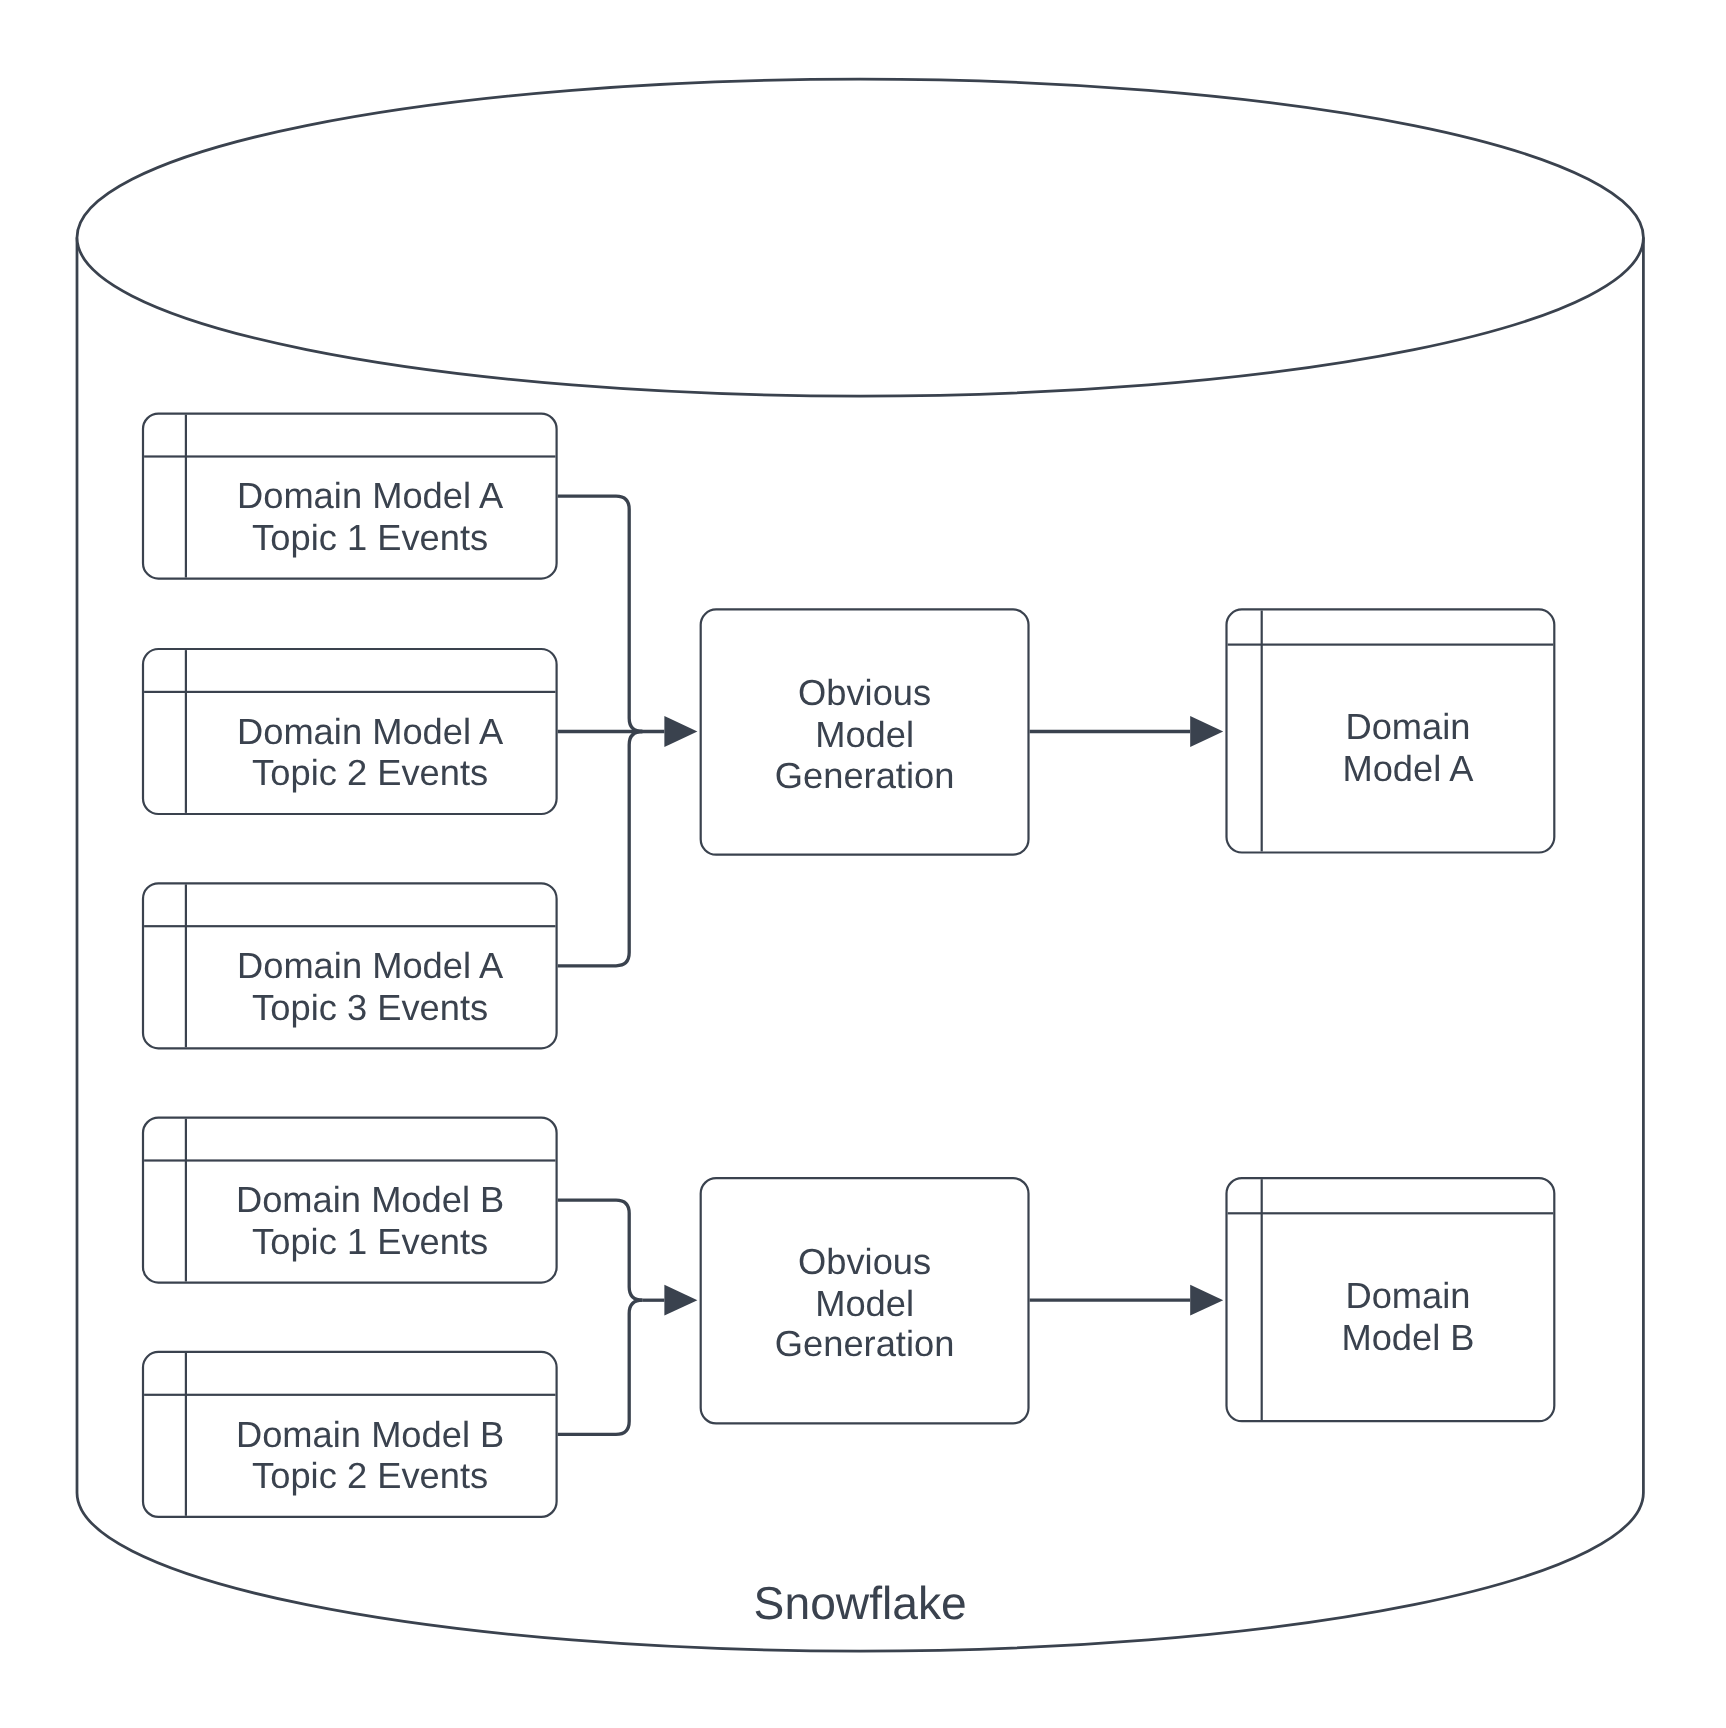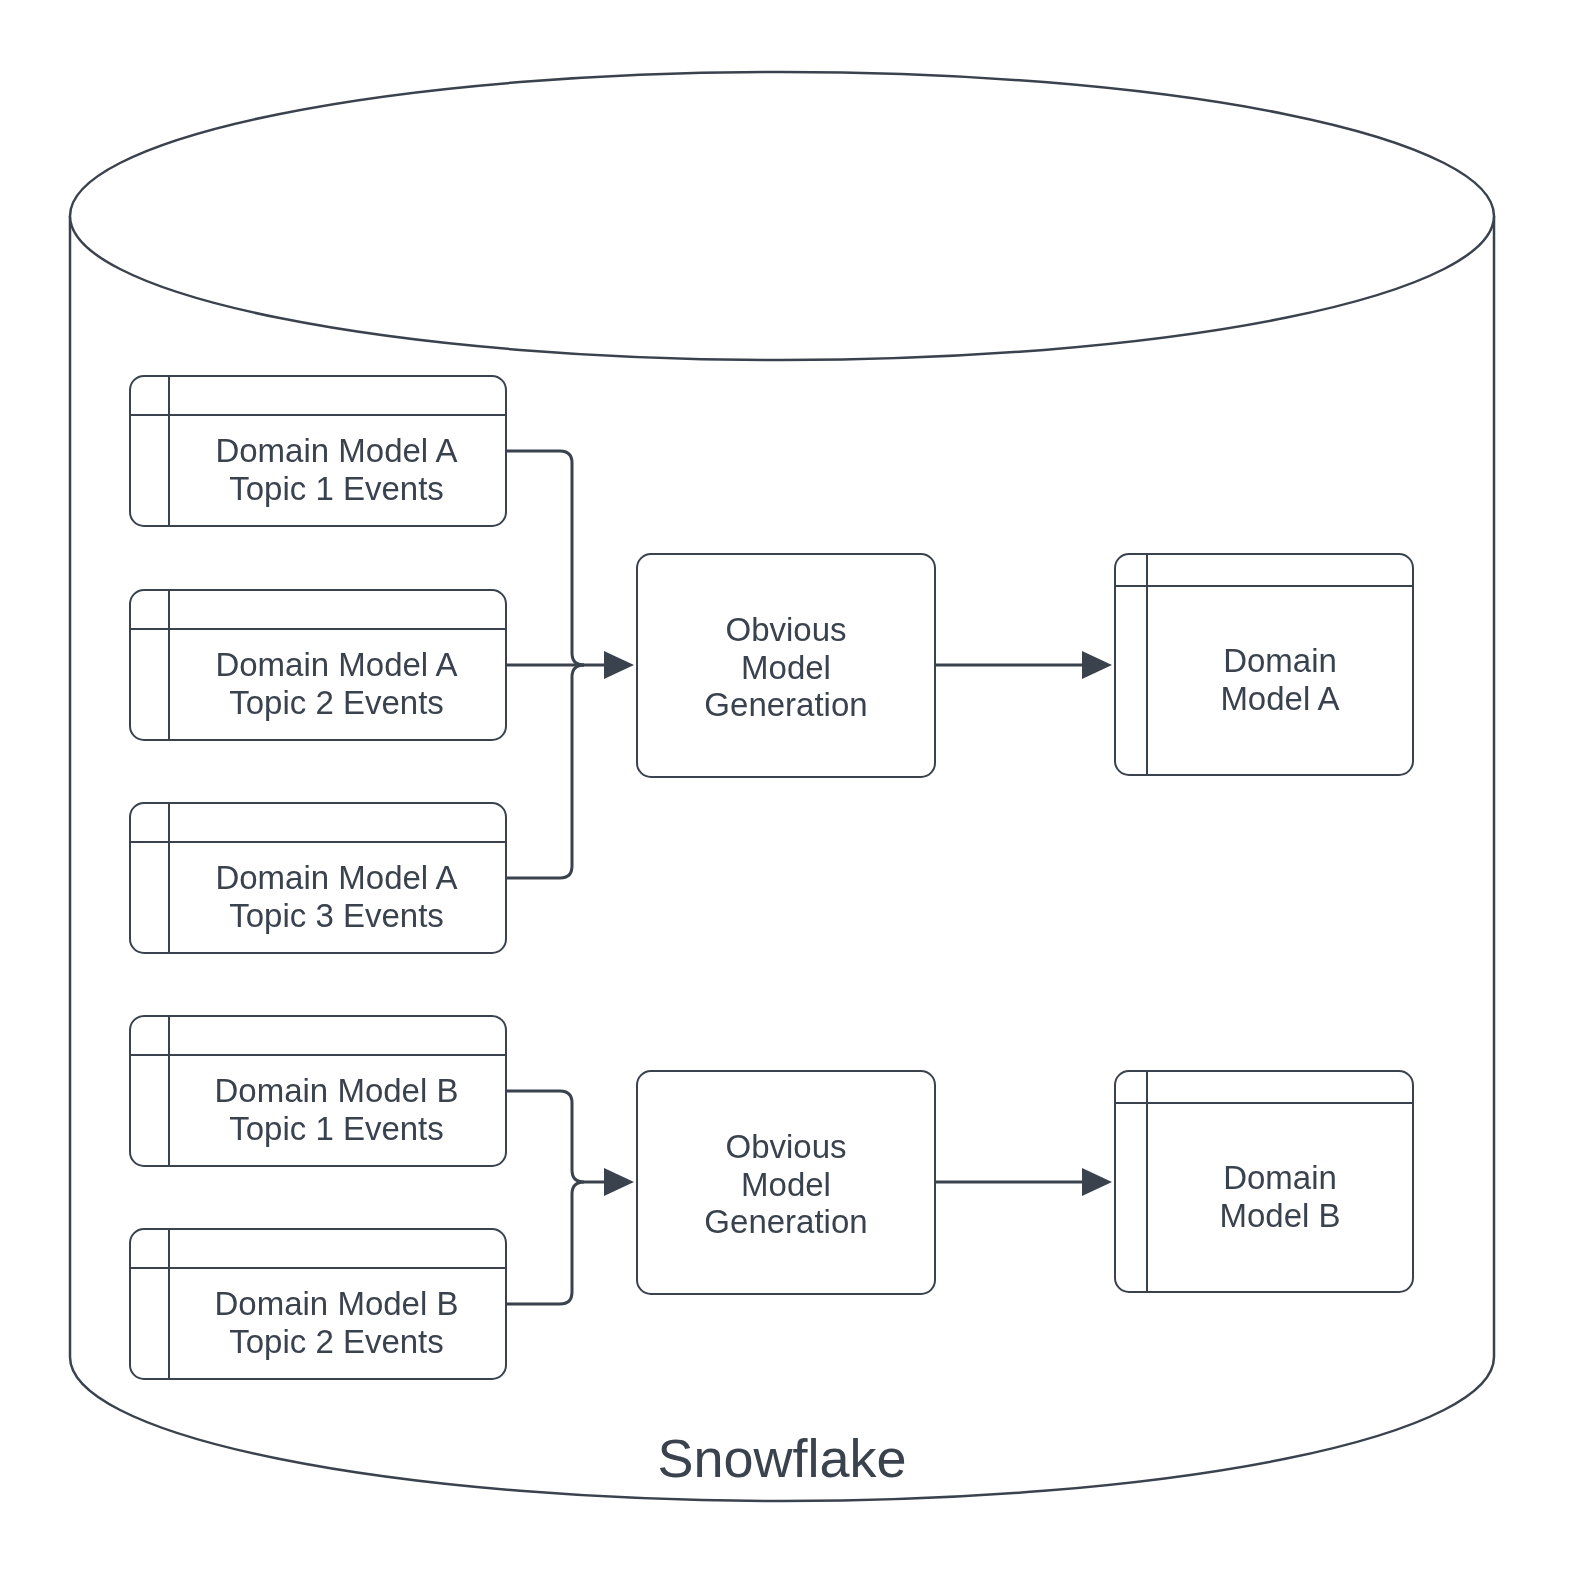--- a/index.html
+++ b/index.html
@@ -75,21 +75,21 @@
   .cyl-label {
     position: absolute;
     left: 632px;
     top: 1433px;
     width: 300px;
     height: 50px;
     display: flex;
     align-items: center;
     justify-content: center;
     text-align: center;
-    font-size: 54px;
+    font-size: 42px;
   }
 </style>
 </head>
 <body>
 
 <div class="canvas">
 
   <svg class="layer-svg" viewBox="0 0 1569 1571">
 
     <path class="shape" d="M 70 216 L 70 1357 A 712 144 0 0 0 1494 1357 L 1494 216"></path>

